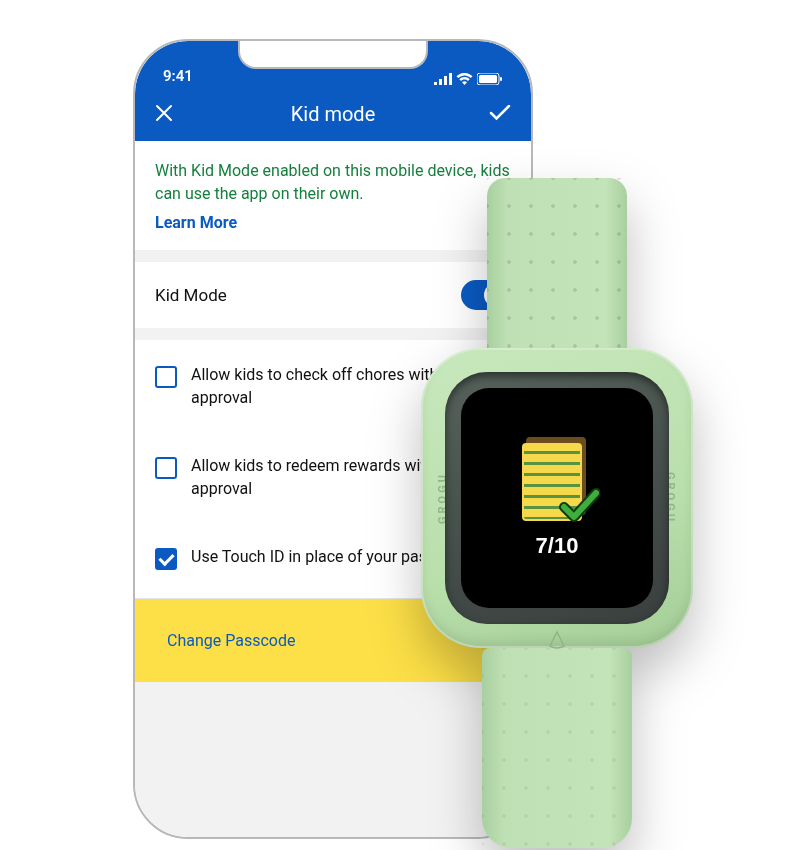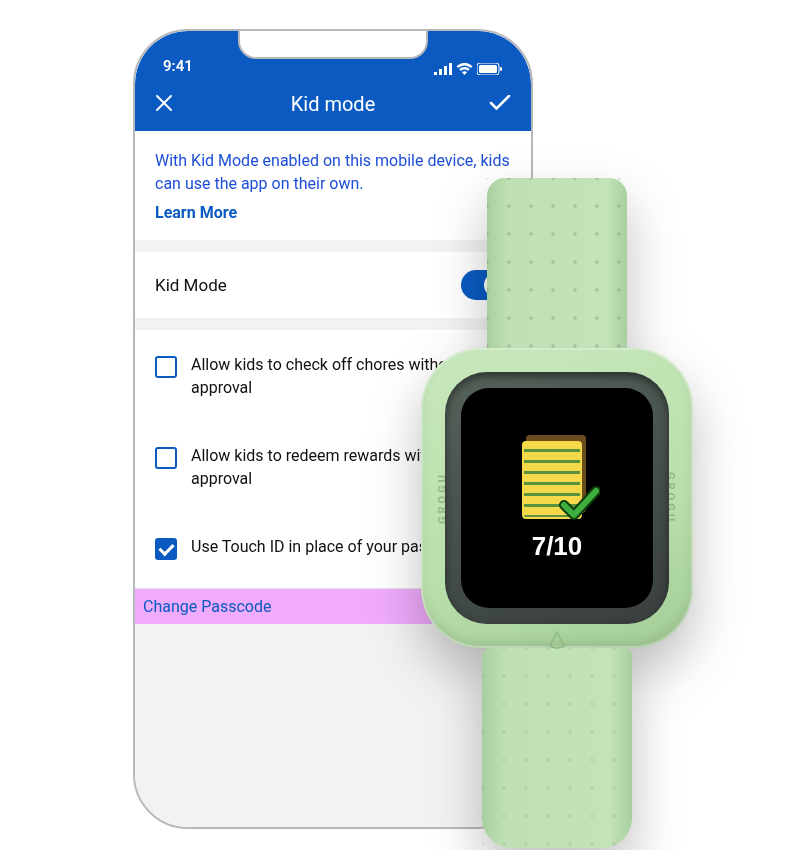--- a/index.html
+++ b/index.html
@@ -9,21 +9,21 @@
     font-family: -apple-system, BlinkMacSystemFont, "Segoe UI", Roboto, sans-serif;
     background: #fff;
     position: relative;
     overflow: hidden;
   }
 
   
   .phone {
     position: absolute;
     left: 133px;
-    top: 29px;
+    top: 39px;
     width: 400px;
     height: 800px;
     border: 2px solid #b6b8bb;
     border-radius: 55px;
     background: #fff;
     overflow: hidden;
   }
   .notch {
     position: absolute;
     top: 0;
@@ -83,21 +83,21 @@
     overflow: hidden;
   }
   .section {
     background: #fff;
     padding: 18px 20px;
     margin-bottom: 12px;
   }
   .intro-text {
     font-size: 16px;
     line-height: 1.45;
-    color: #1d4ed8;
+    color: #15803d;
     margin-bottom: 8px;
   }
   .learn-more {
     color: #0a5ac2;
     font-size: 16px;
     font-weight: bold;
   }
   .toggle-row {
     display: flex;
     align-items: center;
@@ -149,22 +149,22 @@
     border: solid #fff;
     border-width: 0 3px 3px 0;
     transform: rotate(45deg);
   }
   .opt-label {
     font-size: 16px;
     line-height: 1.4;
     color: #111;
   }
   .change-row {
-    background: #f0abfc;
-    padding: 8px;
+    background: #fde047;
+    padding: 32px;
     color: #0a5ac2;
     font-size: 16px;
     border-top: 1px solid #e5e5e5;
   }
 
   
   .watch {
     position: absolute;
     left: 412px;
     top: 178px;
@@ -247,21 +247,21 @@
     );
     box-shadow: inset 0 0 0 2px #f6d94b;
   }
   .pad-check {
     position: absolute;
     right: -8px;
     bottom: -4px;
   }
   .watch-count {
     color: #fff;
-    font-size: 26px;
+    font-size: 22px;
     font-weight: 700;
     font-family: Arial, sans-serif;
   }
 
   .side-text-left, .side-text-right {
     position: absolute;
     top: 50%;
     transform: translateY(-50%) rotate(-90deg);
     font-size: 11px;
     letter-spacing: 3px;

